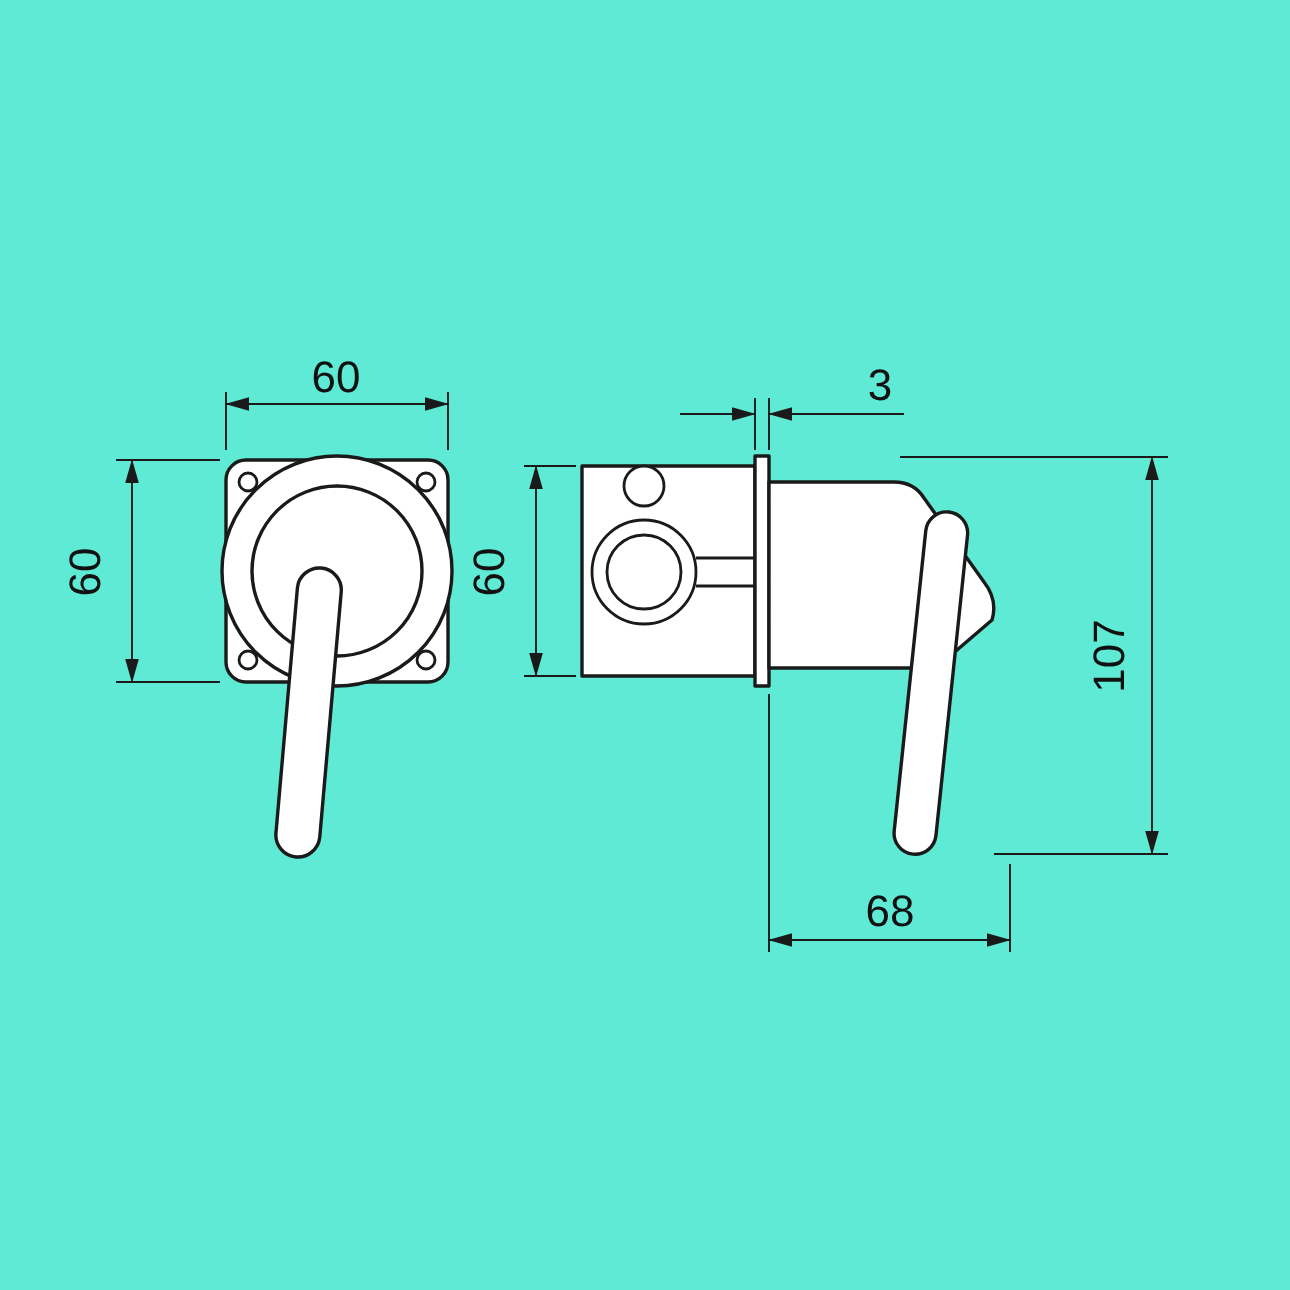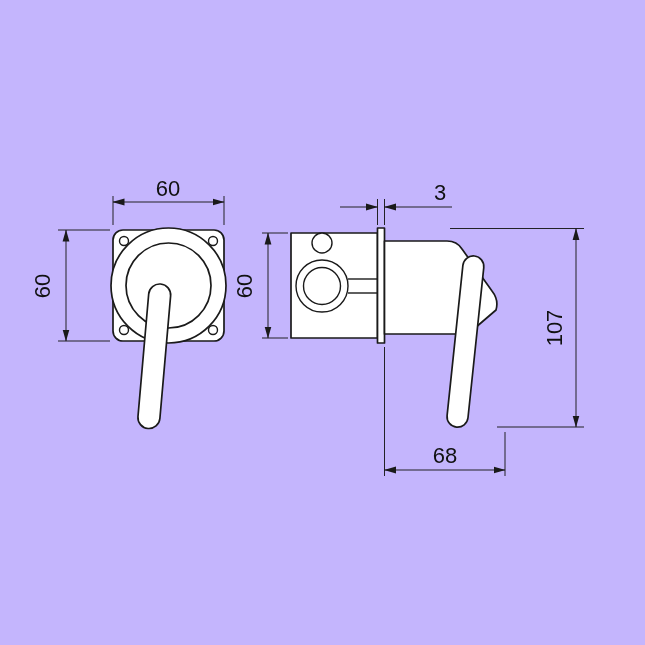--- a/index.html
+++ b/index.html
@@ -1,16 +1,16 @@
 <!DOCTYPE html>
 <html><head>
 <meta charset="utf-8">
 <style>
   html,body{margin:0;padding:0;background:#ffffff;}
-  .stage{width:645px;height:645px;background:#c4b5fd;position:relative;overflow:hidden;}
+  .stage{width:645px;height:645px;background:#5eead4;position:relative;overflow:hidden;}
   svg{display:block;}
   .obj   { fill:#ffffff; stroke:#1a1a1a; stroke-width:1.7; stroke-linejoin:round; }
   .obj-nf{ fill:none;    stroke:#1a1a1a; stroke-width:1.7; stroke-linejoin:round; }
   .obj-lt{ fill:#ffffff; stroke:#1a1a1a; stroke-width:1.4; }
   .thin  { fill:none;    stroke:#1a1a1a; stroke-width:0.95; }
   .dim-text{ font-family:"Liberation Sans", sans-serif; font-size:22px; fill:#111111; }
   .arrow { fill:#1a1a1a; }
 </style>
 </head>
 <body>

